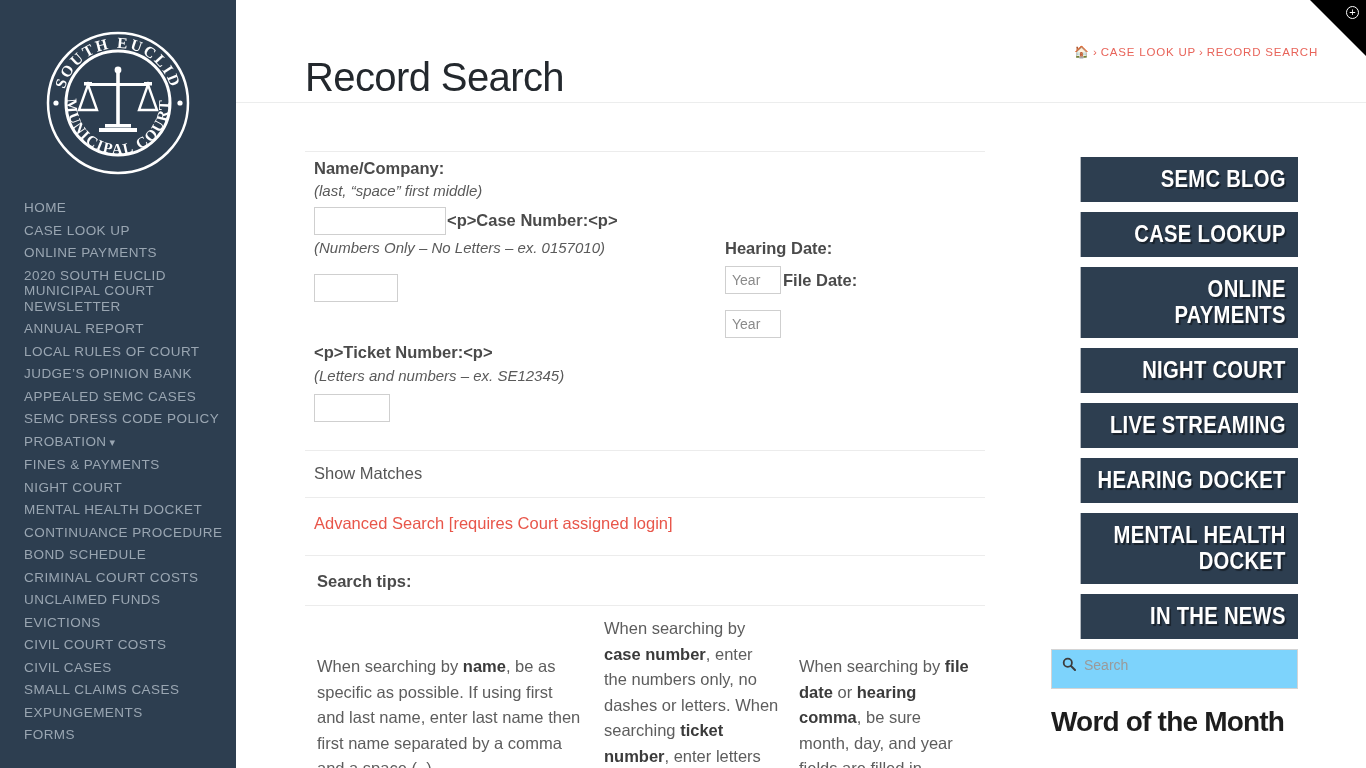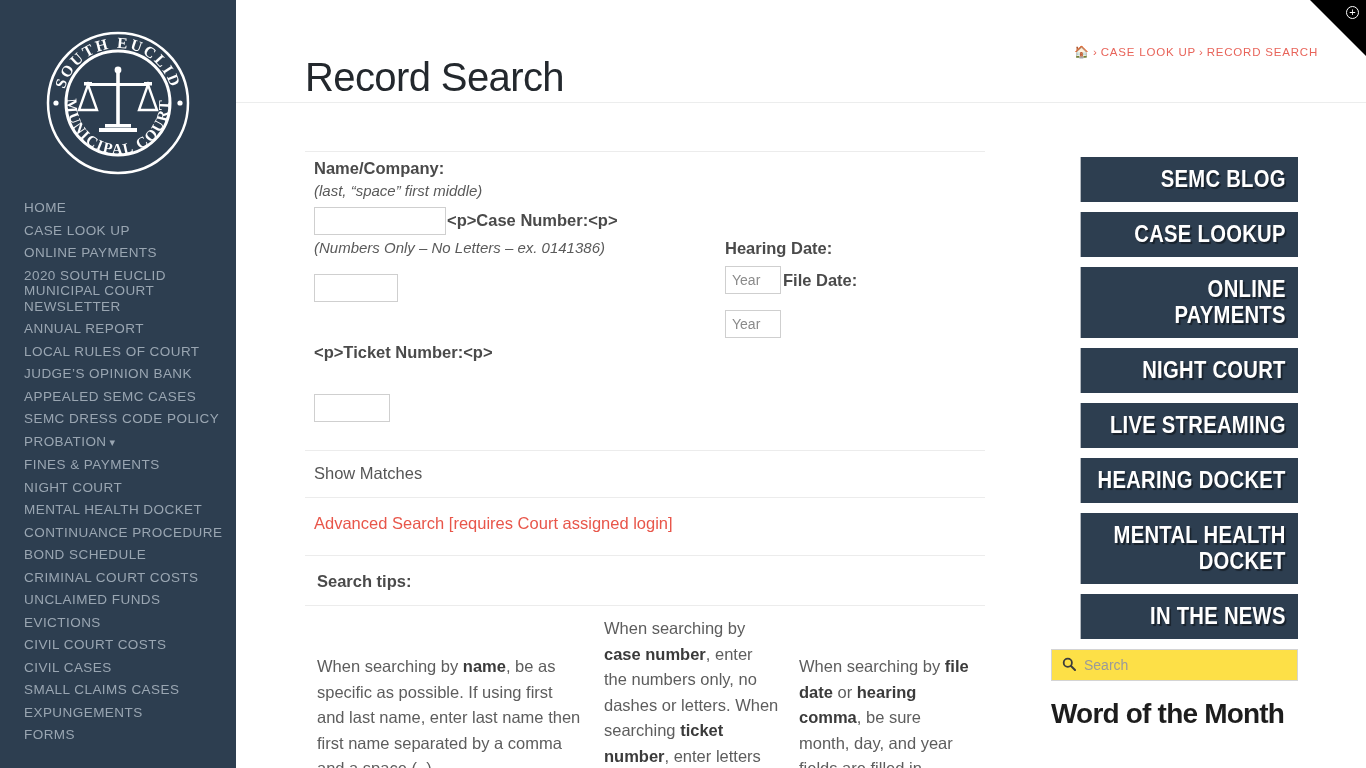--- a/index.html
+++ b/index.html
@@ -211,25 +211,25 @@
     font-family: "Liberation Sans Narrow", "Liberation Sans", sans-serif;
     transform: scaleX(0.88);
     transform-origin: right center;
     text-shadow: 2px 2px 1px rgba(0,0,0,0.45);
     cursor: pointer;
     white-space: normal;
   }
   #sidebar-search-wrap {
     position: relative;
     width: 247px;
-    height: 32px;
+    height: 40px;
     margin-top: 8px;
     margin-bottom: 16px;
     border: 1px solid #d4d4d4;
-    background: #fde047;
+    background: #7dd3fc;
   }
   #sidebar-search-icon {
     position: absolute; left: 10px; top: 7px;
     width: 14px; height: 14px;
     color: #3c3c3c;
     font-size: 13px;
     font-weight: bold;
   }
   #sidebar-search-input {
     position: absolute; left: 30px; top: 0;
@@ -333,24 +333,25 @@
 
     <div class="rule"></div>
 
     <div class="form-grid">
 
       <div class="field-label" id="lbl-name">Name/Company:</div>
       <div class="field-hint" id="hint-name">(last, “space” first middle)</div>
       <input class="text-input" id="inp-name" type="text" value="" style="">
 
       <div class="field-label" id="lbl-case">&lt;p&gt;Case Number:&lt;p&gt;</div>
-      <div class="field-hint" id="hint-case">(Numbers Only – No Letters – ex. 0141386)</div>
+      <div class="field-hint" id="hint-case">(Numbers Only – No Letters – ex. 0157010)</div>
       <input class="text-input" id="inp-case" type="text" value="" style="">
 
       <div class="field-label" id="lbl-ticket">&lt;p&gt;Ticket Number:&lt;p&gt;</div>
+      <div class="field-hint" id="hint-ticket">(Letters and numbers – ex. SE12345)</div>
       <input class="text-input" id="inp-ticket" type="text" value="" style="">
 
       <div class="field-label" id="lbl-hearing">Hearing Date:</div>
       <input class="text-input" id="inp-hearing" type="text" placeholder="Year" style="">
 
       <div class="field-label" id="lbl-file">File Date:</div>
       <input class="text-input" id="inp-file" type="text" placeholder="Year" style="">
 
     </div>
 

